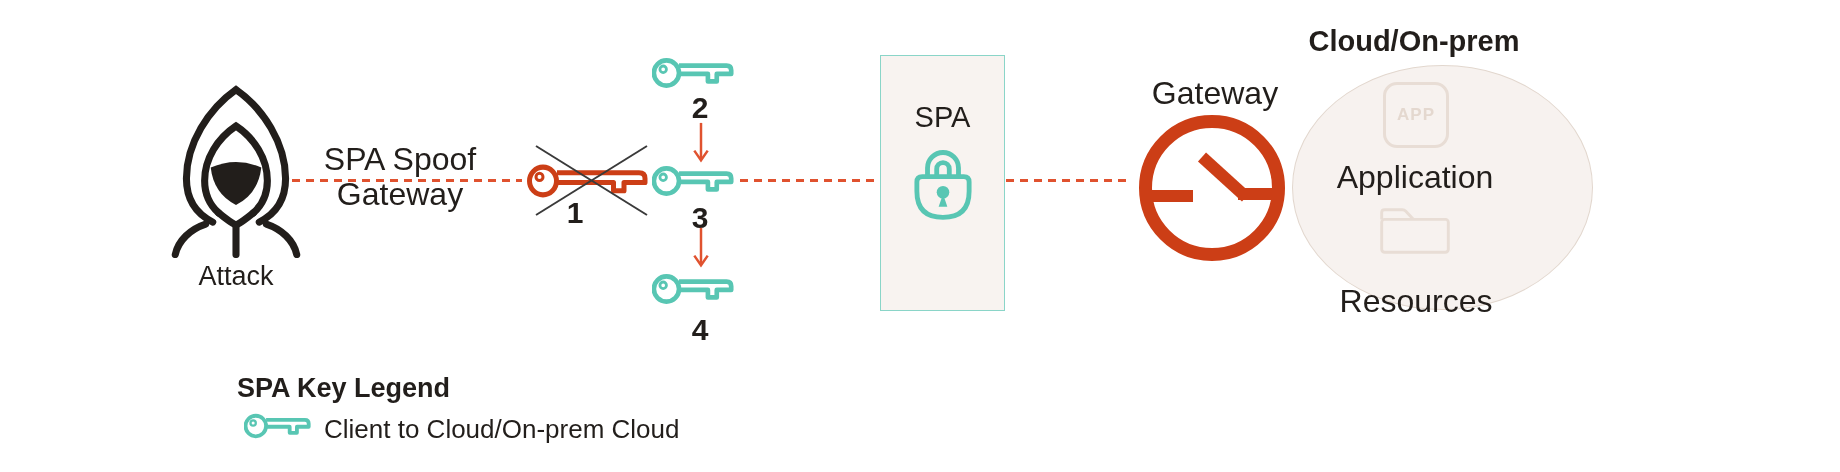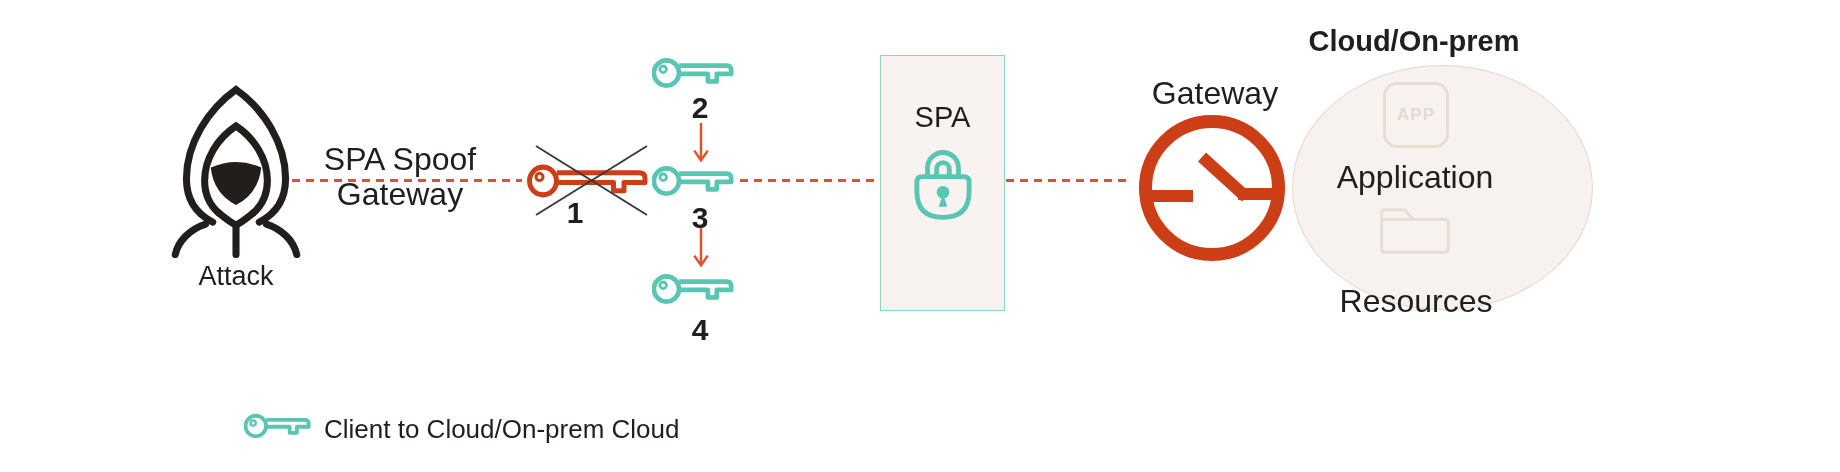--- a/index.html
+++ b/index.html
@@ -138,18 +138,19 @@
   <div class="abs lbl" style="left:1135px;top:76px;width:160px;">Gateway</div>
   <svg class="abs" style="left:1132px;top:108px;" width="160" height="160" viewBox="0 0 160 160">
     <circle cx="80" cy="80" r="66.5" fill="#ffffff" stroke="#cc3e16" stroke-width="13"></circle>
     <g stroke="#cc3e16" stroke-width="12" fill="none">
       <path d="M15 88 H61"></path>
       <path d="M70 49 L114 89"></path>
       <path d="M106 86 H145"></path>
     </g>
   </svg>
 
+  <div class="abs legend-title" style="left:237px;top:373px;">SPA Key Legend</div>
   <svg class="abs" style="left:244px;top:412px;color:var(--teal);" width="67" height="28">
       <use href="#key-shape"></use>
     </svg>
   <div class="abs" style="left:324px;top:414px;font-size:26px;">Client to Cloud/On-prem Cloud</div>
 
 </div>
 
 </body></html>

